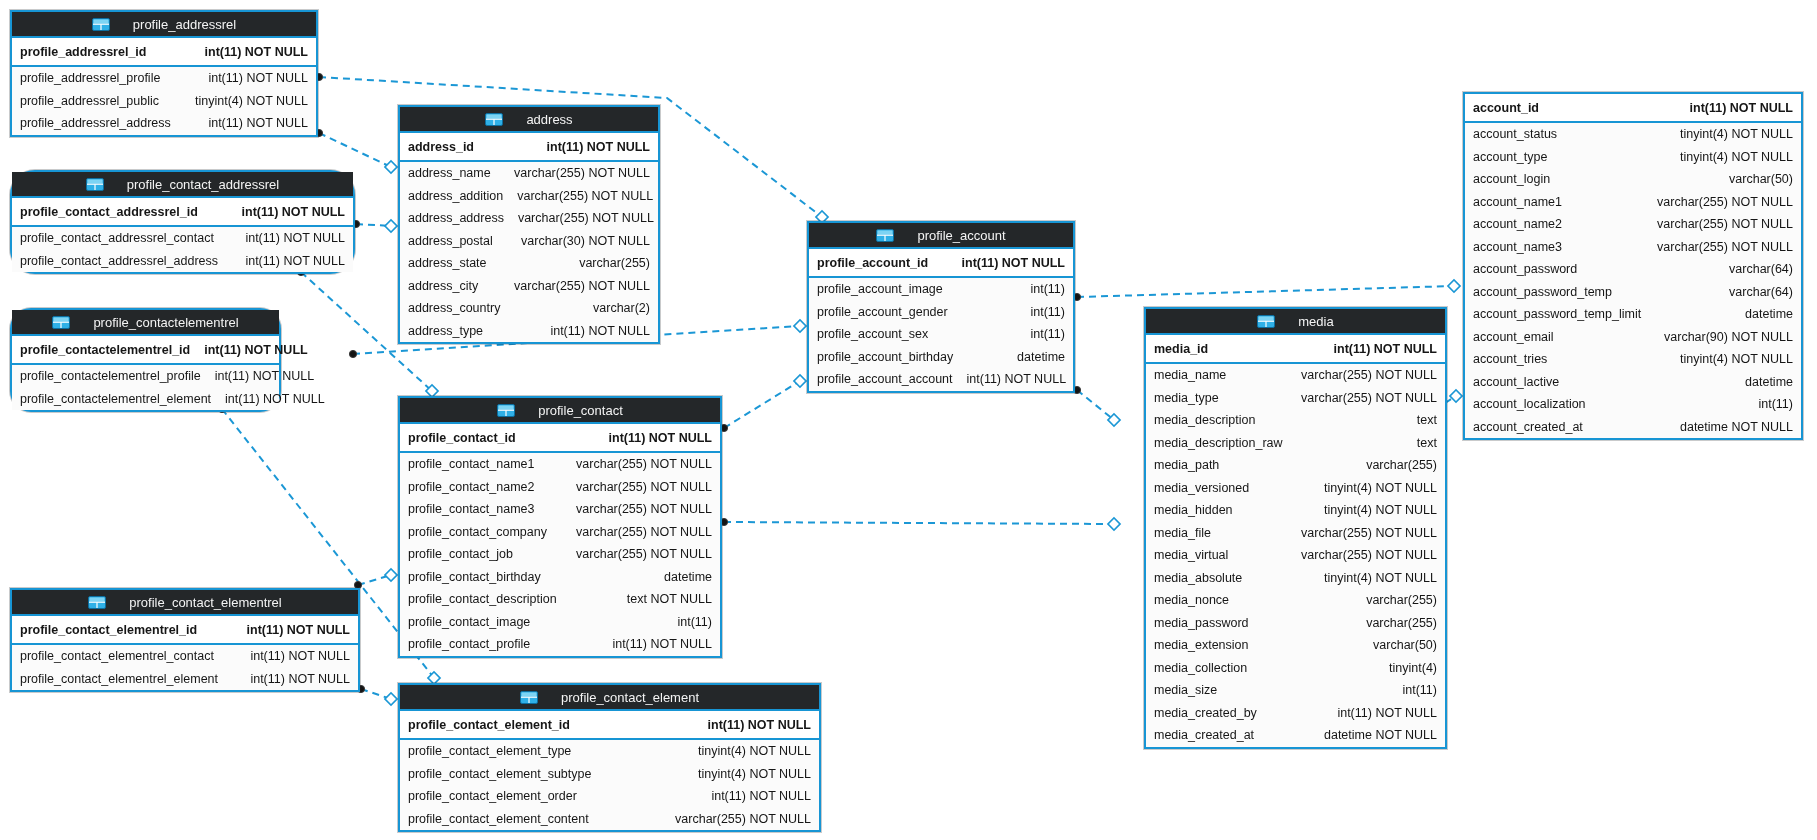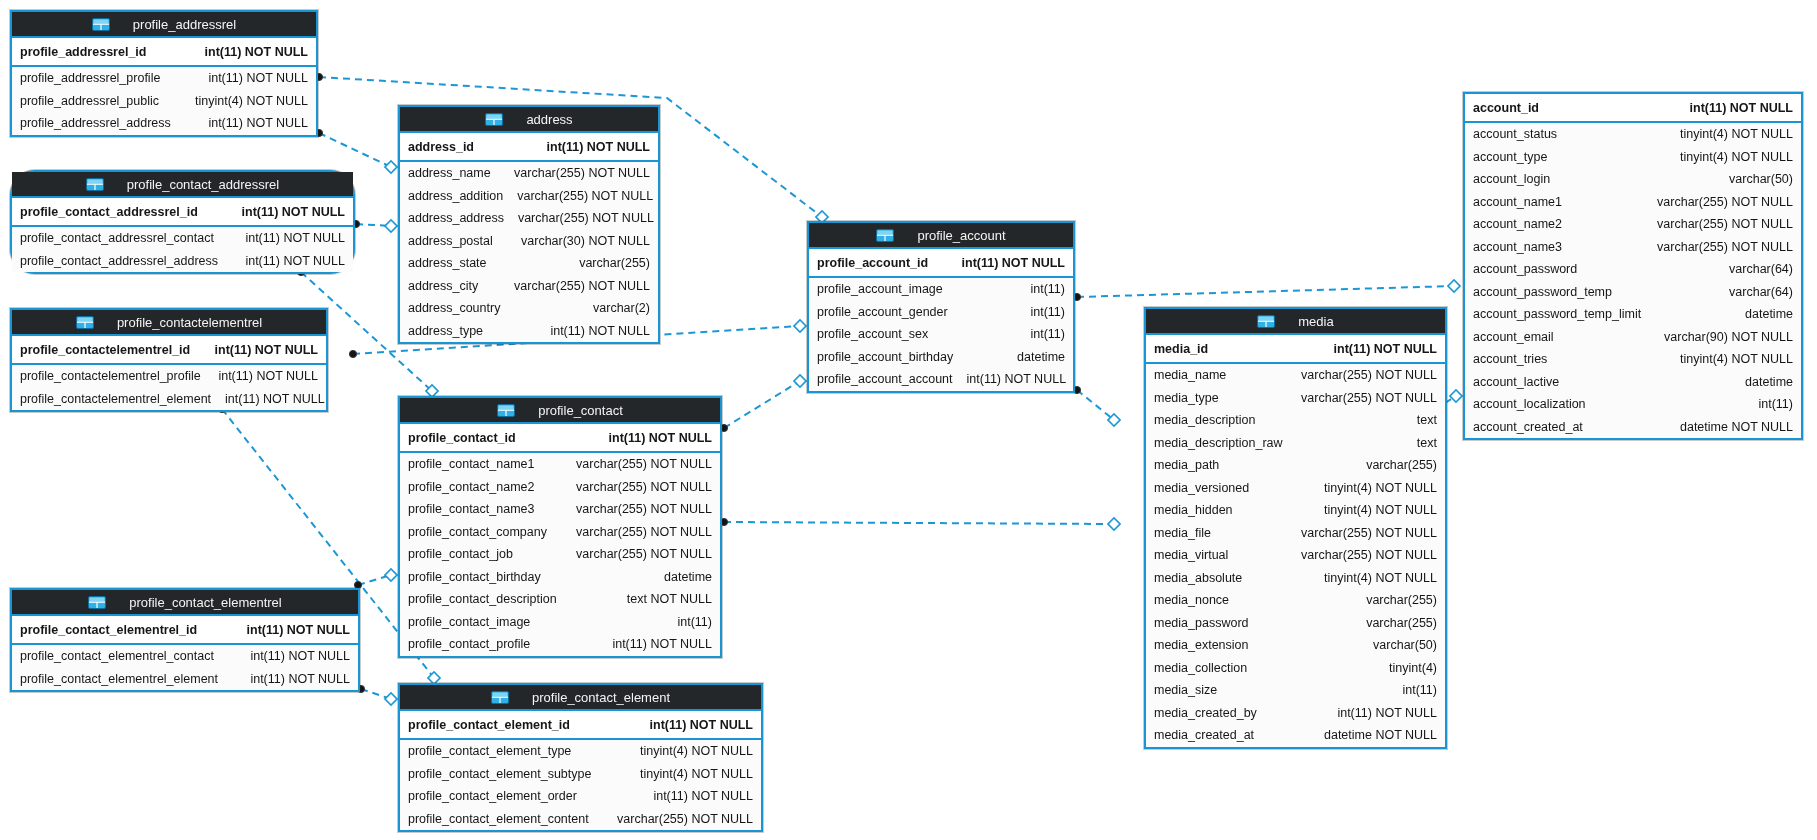--- a/index.html
+++ b/index.html
@@ -145,21 +145,21 @@
         <div class="row">
           <span class="fname">profile_contact_addressrel_contact</span>
           <span class="ftype">int(11) NOT NULL</span>
         </div>
         <div class="row">
           <span class="fname">profile_contact_addressrel_address</span>
           <span class="ftype">int(11) NOT NULL</span>
         </div>
       </div>
     </div>
-    <div class="tbl" style="left: 10px; top: 308px; width: 318px;">
+    <div class="tbl" style="left: 10px; top: 308px; width: 271px; border-radius: 21px;">
       <div class="tbl-header">
         <span class="tbl-icon">
           <svg width="18" height="13" viewBox="0 0 18 13">
             <rect x="0.5" y="0.5" width="17" height="12" rx="1.5" fill="#2fb0e7" stroke="#0d6e9e"></rect>
             <rect x="1.5" y="1.5" width="15" height="4" fill="#7dd4f4"></rect>
             <line x1="1" y1="6.2" x2="17" y2="6.2" stroke="#ffffff" stroke-width="1.2"></line>
             <line x1="9" y1="6.2" x2="9" y2="12" stroke="#ffffff" stroke-width="1.2"></line>
           </svg>
         </span>
         <span>profile_contactelementrel</span>
@@ -305,21 +305,21 @@
         <div class="row">
           <span class="fname">profile_contact_image</span>
           <span class="ftype">int(11)</span>
         </div>
         <div class="row">
           <span class="fname">profile_contact_profile</span>
           <span class="ftype">int(11) NOT NULL</span>
         </div>
       </div>
     </div>
-    <div class="tbl" style="left: 398px; top: 683px; width: 365px;">
+    <div class="tbl" style="left: 398px; top: 683px; width: 423px;">
       <div class="tbl-header">
         <span class="tbl-icon">
           <svg width="18" height="13" viewBox="0 0 18 13">
             <rect x="0.5" y="0.5" width="17" height="12" rx="1.5" fill="#2fb0e7" stroke="#0d6e9e"></rect>
             <rect x="1.5" y="1.5" width="15" height="4" fill="#7dd4f4"></rect>
             <line x1="1" y1="6.2" x2="17" y2="6.2" stroke="#ffffff" stroke-width="1.2"></line>
             <line x1="9" y1="6.2" x2="9" y2="12" stroke="#ffffff" stroke-width="1.2"></line>
           </svg>
         </span>
         <span>profile_contact_element</span>

